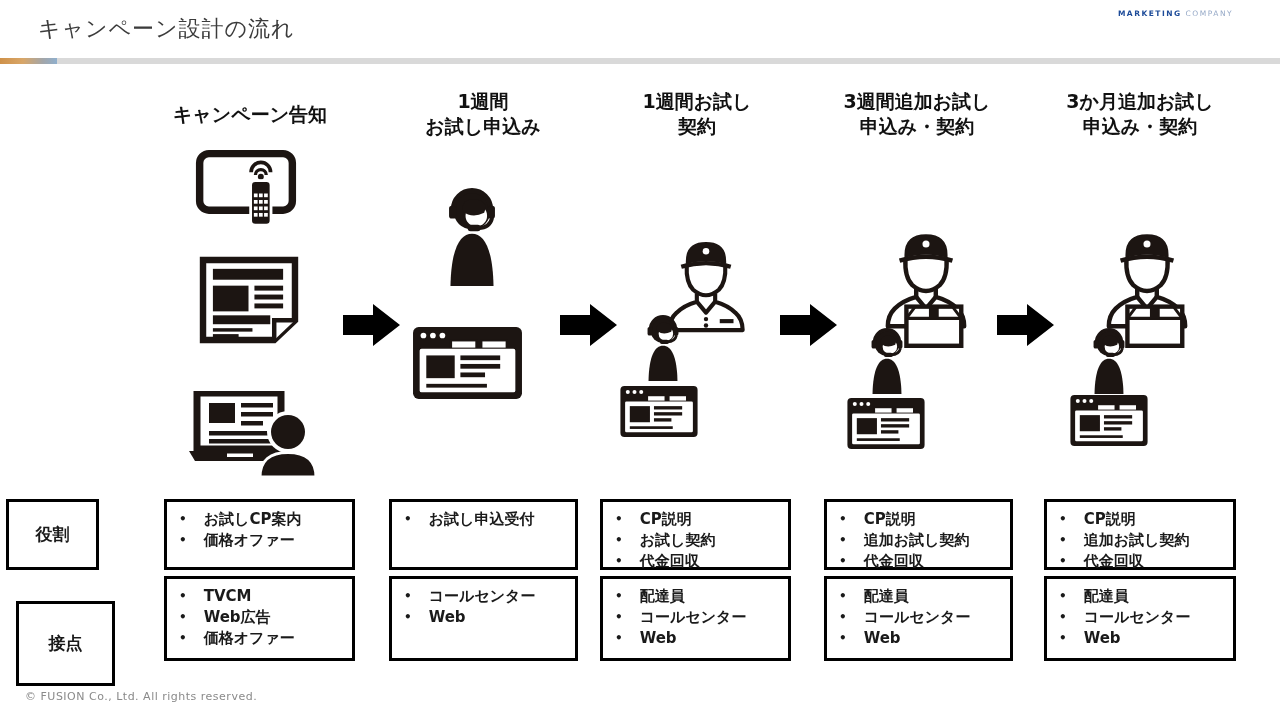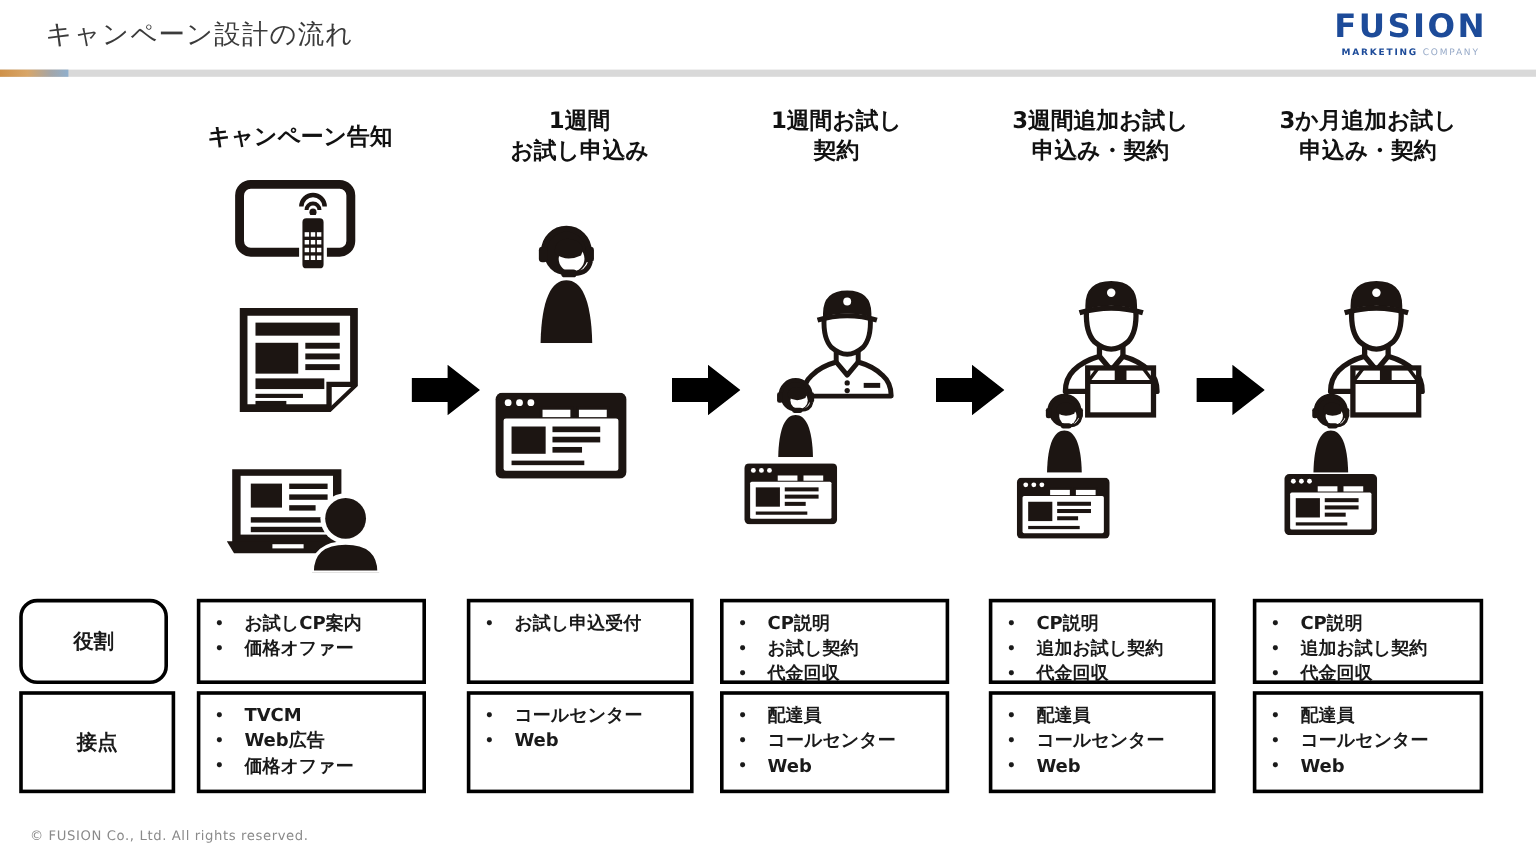--- a/index.html
+++ b/index.html
@@ -155,21 +155,20 @@
       <polygon points="0,11 30,11 30,0 57,21 30,42 30,31 0,31" fill="#000"></polygon>
     </symbol>
   </defs>
 </svg>
 
 <div class="abs slide-title">キャンペーン設計の流れ</div>
 <div class="abs divider"></div>
 <div class="abs divider-accent"></div>
 
 <div class="abs logo">
-  <div class="logo-name">FUSION</div>
   <div class="logo-tagline">
     <span class="b">MARKETING</span>
     <span class="l">COMPANY</span>
   </div>
 </div>
 
 <div class="abs stage-title" style="left:145px;width:210px;">キャンペーン告知</div>
 <div class="abs stage-title" style="left:378px;width:210px;">1週間
 お試し申込み</div>
 <div class="abs stage-title" style="left:592px;width:210px;">1週間お試し
@@ -235,22 +234,22 @@
 <svg class="icon" style="left:1100px;top:228px;" width="94" height="122">
     <use href="#sym-delivery-box"></use>
   </svg>
 <svg class="icon" style="left:1084px;top:324px;" width="50" height="70">
     <use href="#sym-operator"></use>
   </svg>
 <svg class="icon" style="left:1070px;top:395px;" width="78" height="51">
     <use href="#sym-browser"></use>
   </svg>
 
-<div class="cell row1 label-cell" style="left:16px;width:124px;border-radius:15px;">役割</div>
-<div class="cell row2 label-cell" style="left:16px;width:130px;">接点</div>
+<div class="cell row1 label-cell" style="left:6px;width:93px;">役割</div>
+<div class="cell row2 label-cell" style="left:16px;width:99px;margin-top:25px;">接点</div>
 
 <div class="cell row1" style="left:164px;width:191px;">
   <ul class="bullets">
       <li>お試しCP案内</li>
       <li>価格オファー</li>
     </ul>
 </div>
 <div class="cell row1" style="left:389px;width:189px;">
   <ul class="bullets">
       <li>お試し申込受付</li>

